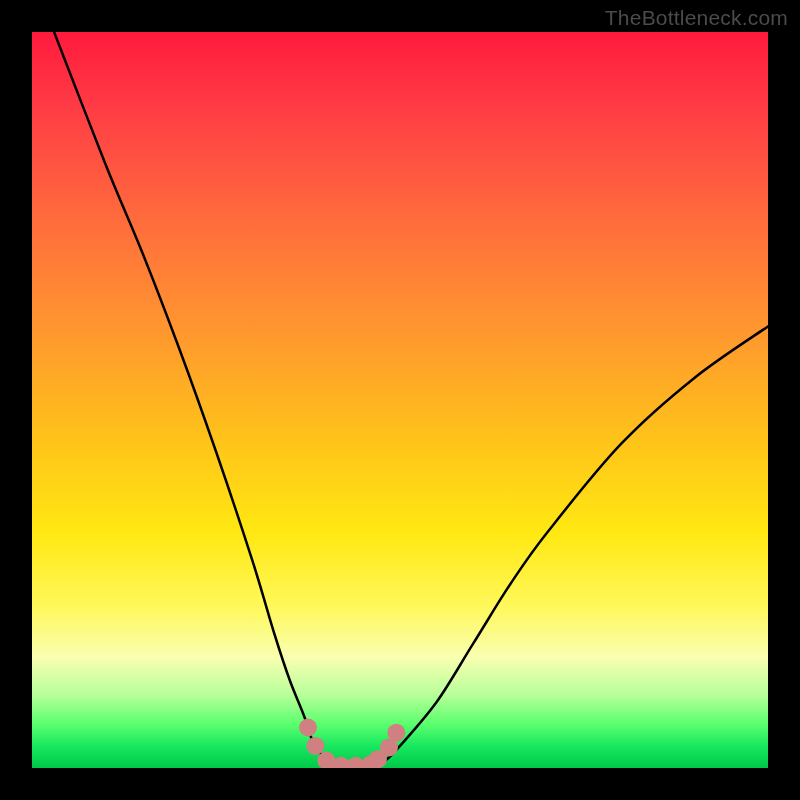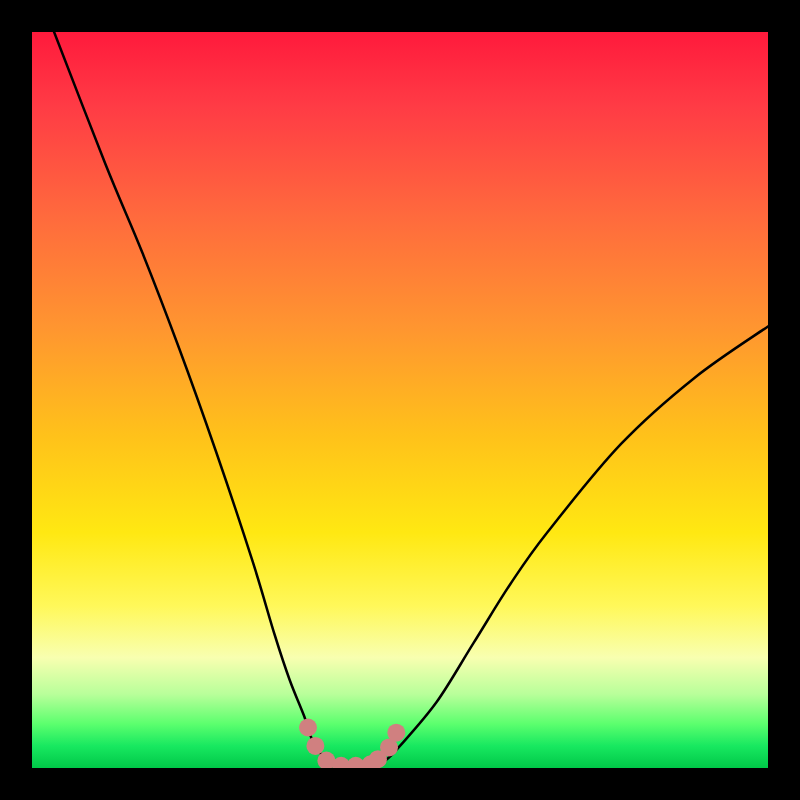--- a/index.html
+++ b/index.html
@@ -55,20 +55,21 @@
     font-size: 21px;
     letter-spacing: 0.2px;
     font-weight: 400;
     user-select: none;
   }
 </style>
 </head>
 <body>
 
 <div class="frame">
+  <div class="watermark">TheBottleneck.com</div>
 
   <div class="plot-area">
     <svg viewBox="0 0 736 736">
       <path fill="none" stroke="#000" stroke-width="2.5" stroke-linecap="round" d="M 22.1 0.0 C 30.7 22.1, 58.9 95.7, 73.6 132.5 C 88.3 169.3, 98.1 190.1, 110.4 220.8 C 122.7 251.5, 134.9 283.4, 147.2 316.5 C 159.5 349.6, 171.7 383.9, 184.0 419.5 C 196.3 455.1, 211.0 499.3, 220.8 529.9 C 230.6 560.6, 236.7 583.9, 242.9 603.5 C 249.0 623.1, 252.7 634.2, 257.6 647.7 C 262.5 661.2, 268.6 674.7, 272.3 684.5 C 276.0 694.3, 276.0 699.2, 279.7 706.6 C 283.4 713.9, 289.5 723.7, 294.4 728.6 C 299.3 733.5, 304.2 734.8, 309.1 736.0 C 314.0 737.2, 318.9 736.0, 323.8 736.0 C 328.7 736.0, 333.7 737.2, 338.6 736.0 C 343.5 734.8, 348.4 732.3, 353.3 728.6 C 358.2 725.0, 359.4 723.7, 368.0 713.9 C 376.6 704.1, 392.5 686.9, 404.8 669.8 C 417.1 652.6, 429.3 630.5, 441.6 610.9 C 453.9 591.3, 466.1 570.4, 478.4 552.0 C 490.7 533.6, 496.8 523.8, 515.2 500.5 C 533.6 477.2, 564.3 437.9, 588.8 412.2 C 613.3 386.4, 637.9 365.5, 662.4 345.9 C 686.9 326.3, 723.7 303.0, 736.0 294.4"></path>
       <g fill="#d08080" stroke="none">
           <circle cx="276.0" cy="695.5" r="9"></circle>
           <circle cx="283.4" cy="713.9" r="9"></circle>
           <circle cx="294.4" cy="728.6" r="9"></circle>
           <circle cx="309.1" cy="733.8" r="9"></circle>
           <circle cx="323.8" cy="733.8" r="9"></circle>

